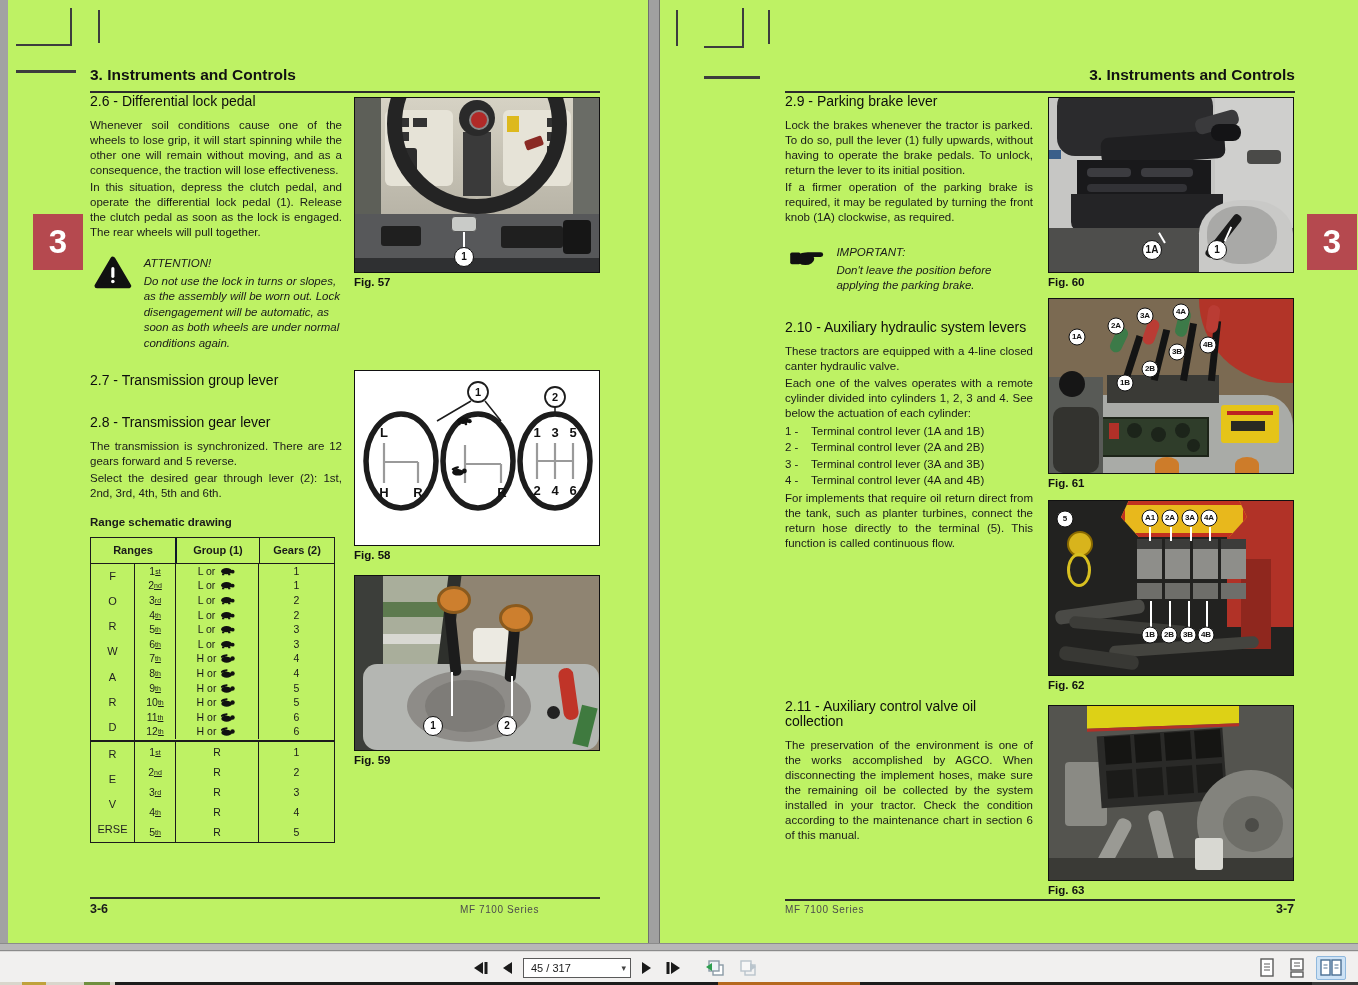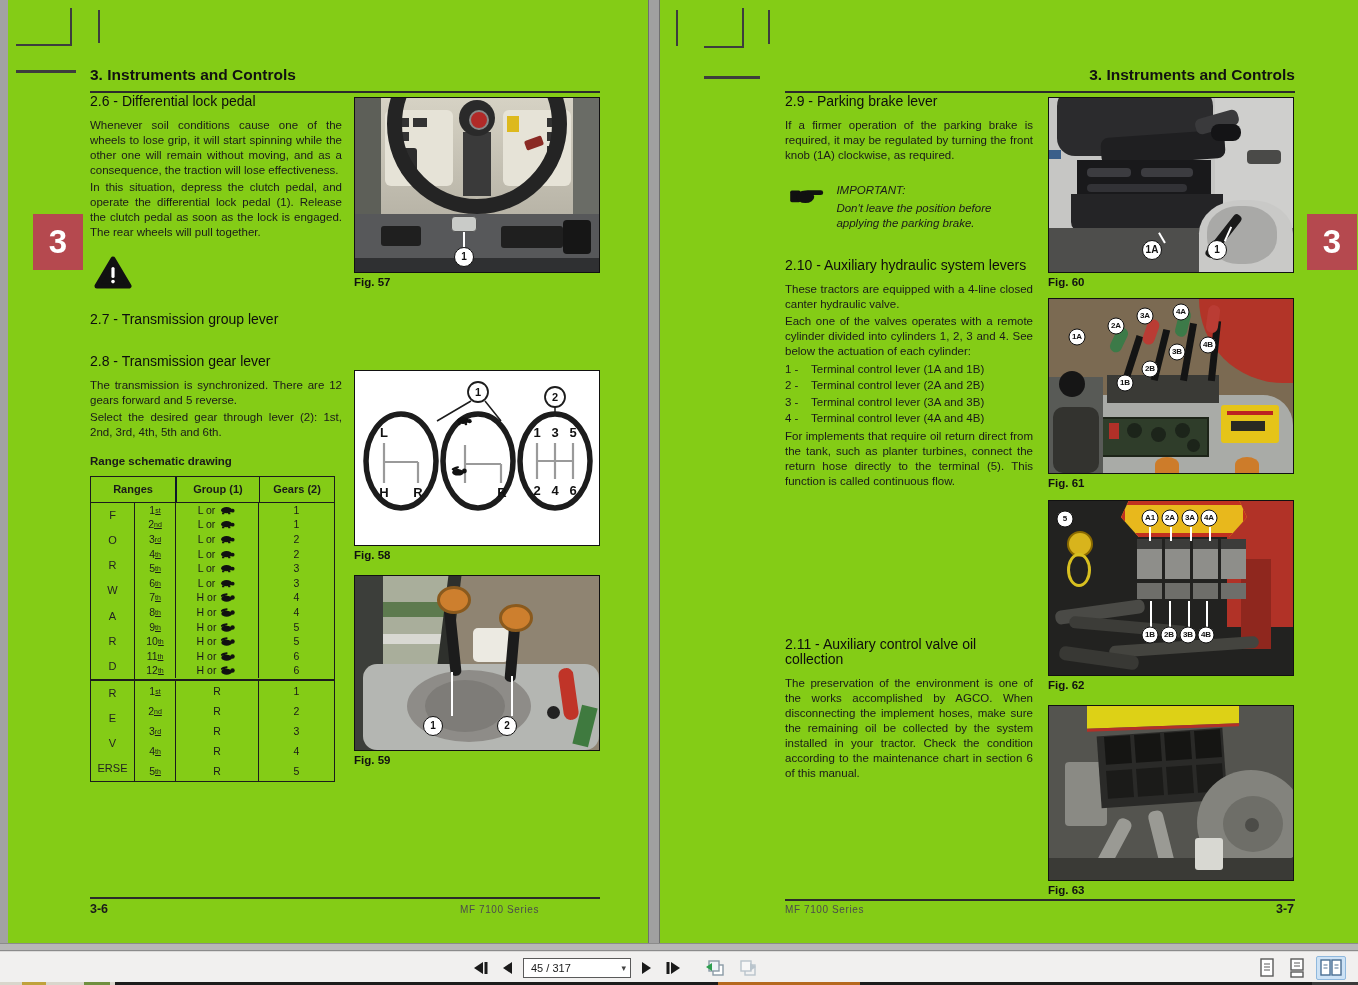--- a/index.html
+++ b/index.html
@@ -16,21 +16,21 @@
   .tb-center{position:absolute;left:470px;top:0;height:31px;display:flex;align-items:center;gap:6px;}
   .tb-right{position:absolute;right:12px;top:0;height:31px;display:flex;align-items:center;gap:8px;}
   .tb-btn{border:none;background:transparent;padding:2px 3px;cursor:pointer;height:24px;display:flex;align-items:center;}
   .tb-btn.active{background:#cde2f5;border:1px solid #8fb8dd;border-radius:2px;}
   .page-combo{display:flex;align-items:center;justify-content:space-between;width:108px;height:20px;
               background:#fff;border:1px solid #5a5a5a;font-size:11px;padding:0 4px 0 7px;box-sizing:border-box;}
   .combo-arrow{font-size:9px;color:#444;}
   .bottom-strip{position:absolute;left:0;top:982px;width:1358px;height:3px;background:#1c1c1c;}
   .bs-seg{position:absolute;top:0;height:3px;}
   
-  .page{position:absolute;top:0;height:943px;background:#84cc16;}
+  .page{position:absolute;top:0;height:943px;background:#bef264;}
   .page.left{left:8px;width:640px;}
   .page.right{left:660px;width:698px;}
   .mark{position:absolute;background:#3d3d3d;}
   .sec-tab{position:absolute;top:214px;width:50px;height:56px;background:#b5494f;color:#fff;
            font-weight:bold;font-size:33px;display:flex;align-items:center;justify-content:center;}
   
   .chapter{position:absolute;top:66px;font-size:15.5px;font-weight:bold;color:#111;}
   .rule{position:absolute;height:2px;background:#2b2b2b;}
   .txtcol{position:absolute;top:94px;font-size:11.5px;line-height:15px;text-align:justify;}
   .stitle{font-size:14px;font-weight:normal;color:#0d0d0d;margin:0 0 9px 0;text-align:left;}
@@ -115,20 +115,24 @@
       <h2 class="stitle">2.6 - Differential lock pedal</h2>
       <p>Whenever soil conditions cause one of the wheels to lose grip, it will start spinning while the other one will remain without moving, and as a consequence, the traction will lose effectiveness.</p>
       <p>In this situation, depress the clutch pedal, and operate the differential lock pedal (1). Release the clutch pedal as soon as the lock is engaged. The rear wheels will pull together.</p>
 
       <div class="note">
         <svg width="38" height="34" viewBox="0 0 38 34">
           <polygon points="19,3 35,30 3,30" fill="#111" stroke="#111" stroke-width="5" stroke-linejoin="round"></polygon>
           <rect x="17.4" y="11" width="3.2" height="11" rx="1.6" fill="#fff"></rect>
           <circle cx="19" cy="25.6" r="1.8" fill="#fff"></circle>
         </svg>
+        <div class="ntxt" style="width:200px;">
+          <p class="ntitle">ATTENTION!</p>
+          <span>Do not use the lock in turns or slopes, as the assembly will be worn out. Lock disengagement will be automatic, as soon as both wheels are under normal conditions again.</span>
+        </div>
       </div>
 
       <h2 class="stitle" style="margin-top:22px;">2.7 - Transmission group lever</h2>
 
       <h2 class="stitle" style="margin-top:27px;">2.8 - Transmission gear lever</h2>
       <p>The transmission is synchronized. There are 12 gears forward and 5 reverse.</p>
       <p>Select the desired gear through lever (2): 1st, 2nd, 3rd, 4th, 5th and 6th.</p>
       <p style="margin-top:14px;text-align:left;font-weight:bold;">Range schematic drawing</p>
 
       <div class="rs-table">
@@ -497,20 +501,21 @@
     <div class="mark" style="left:44px;top:46px;width:40px;height:2px;"></div>
     <div class="mark" style="left:82px;top:8px;width:2px;height:40px;"></div>
     <div class="mark" style="left:108px;top:10px;width:2px;height:34px;"></div>
     <div class="mark" style="left:44px;top:76px;width:56px;height:3px;"></div>
 
     <div class="chapter" style="right:63px;">3. Instruments and Controls</div>
     <div class="rule" style="left:125px;top:91px;width:510px;"></div>
 
     <div class="txtcol" style="left:125px;width:248px;">
       <h2 class="stitle">2.9 - Parking brake lever</h2>
+      <p>Lock the brakes whenever the tractor is parked. To do so, pull the lever (1) fully upwards, without having to operate the brake pedals. To unlock, return the lever to its initial position.</p>
       <p>If a firmer operation of the parking brake is required, it may be regulated by turning the front knob (1A) clockwise, as required.</p>
 
       <div class="note" style="margin-top:20px;">
         <svg width="36" height="22" viewBox="0 0 24 16">
             <use href="#hand"></use>
           </svg>
         <div class="ntxt" style="width:200px;">
           <p class="ntitle">IMPORTANT:</p>
           <span>Don't leave the position before applying the parking brake.</span>
         </div>

